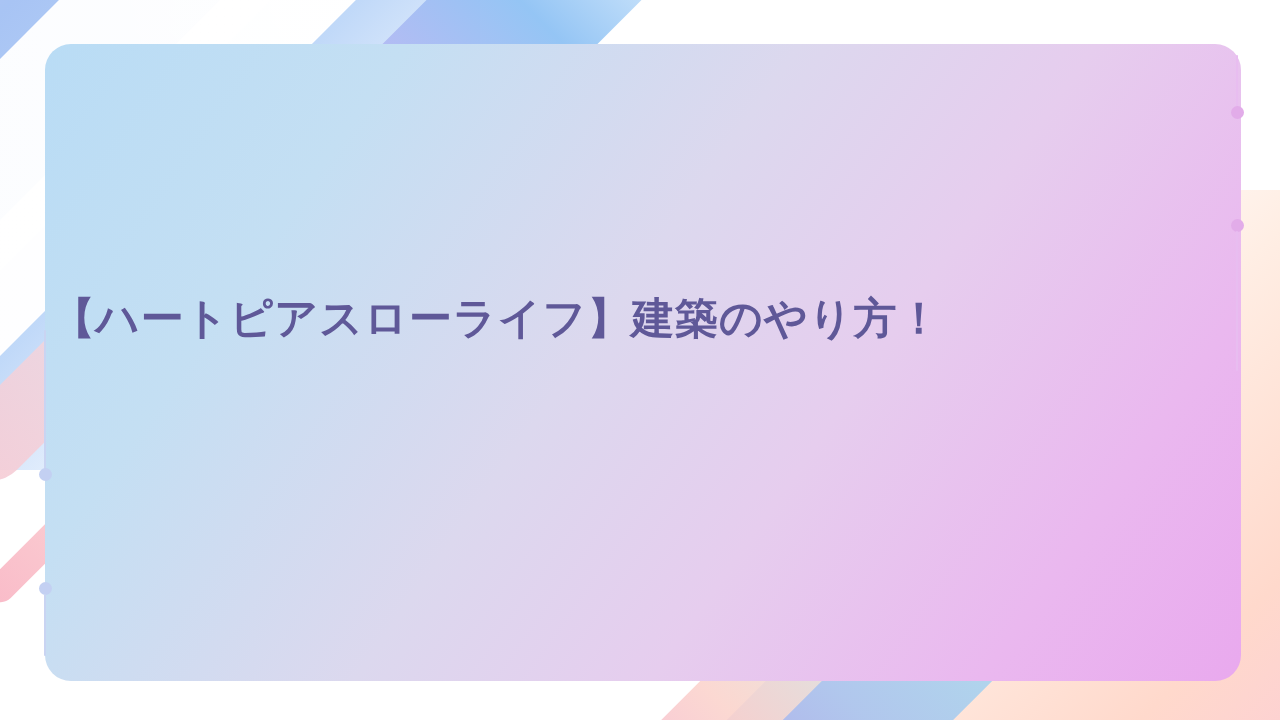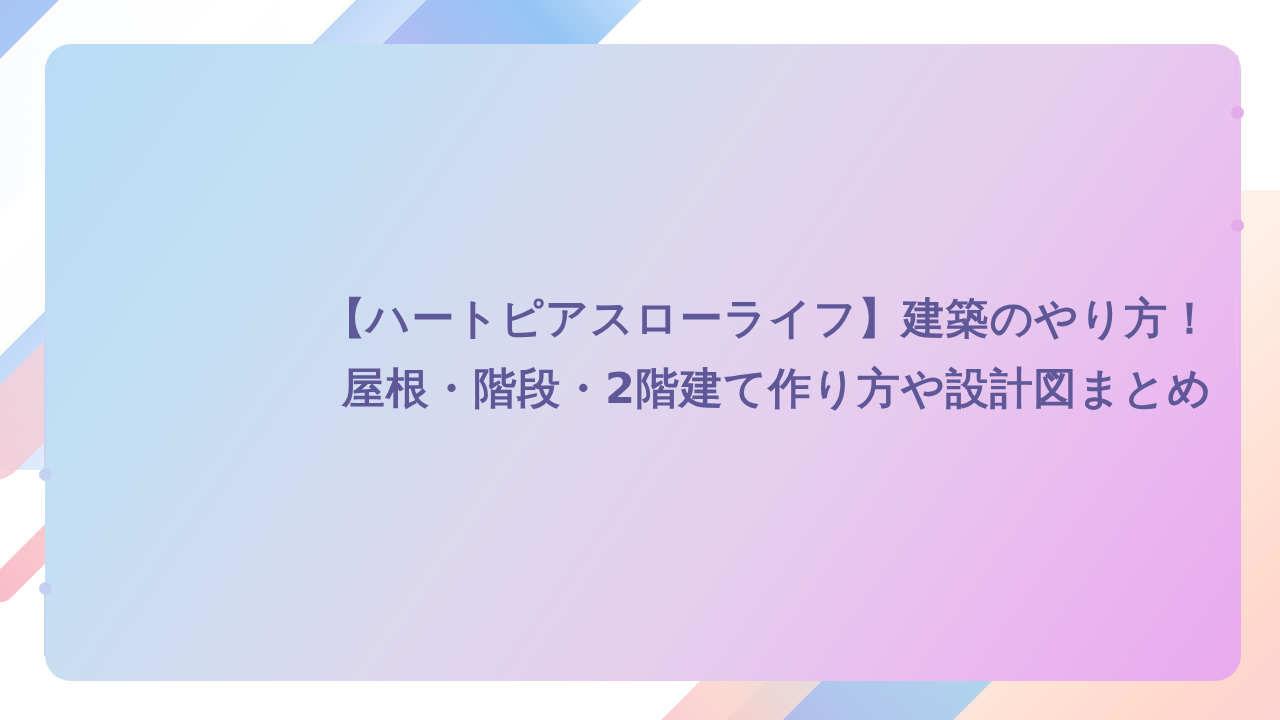--- a/index.html
+++ b/index.html
@@ -215,22 +215,22 @@
   .dot-left   { background: #c3d0f2; }
   .tick-right { background: #e8bdf0; }
   .dot-right  { background: #e2ace9; }
 
   
   .title-wrap {
     position: absolute;
     left: 0;
     right: 0;
     top: 283px;
-    text-align: right;
-    padding: 0 68px;
+    text-align: left;
+    padding: 0 52px;
     box-sizing: border-box;
   }
   .title-line {
     font-size: 43px;
     font-weight: 700;
     line-height: 70px;
     letter-spacing: 0.02em;
     color: #5f5898;
     white-space: nowrap;
     font-family: "DejaVu Sans", "Liberation Sans", sans-serif;
@@ -266,16 +266,15 @@
   <div class="tick tick-left" style="left:44px; top:594px; height:62px;"></div>
 
   <div class="tick tick-right" style="left:1236px; top:55px; height:58px;"></div>
   <div class="dot dot-right" style="left:1231px; top:106px;"></div>
 
   <div class="dot dot-right" style="left:1231px; top:219px;"></div>
   <div class="tick tick-right" style="left:1236px; top:231px; height:140px;"></div>
 
   <div class="title-wrap">
     <div class="title-line">【ハートピアスローライフ】建築のやり方！</div>
-    <div class="title-line">屋根・階段・2階建て作り方や設計図まとめ</div>
   </div>
 
 </div>
 
 </body></html>

